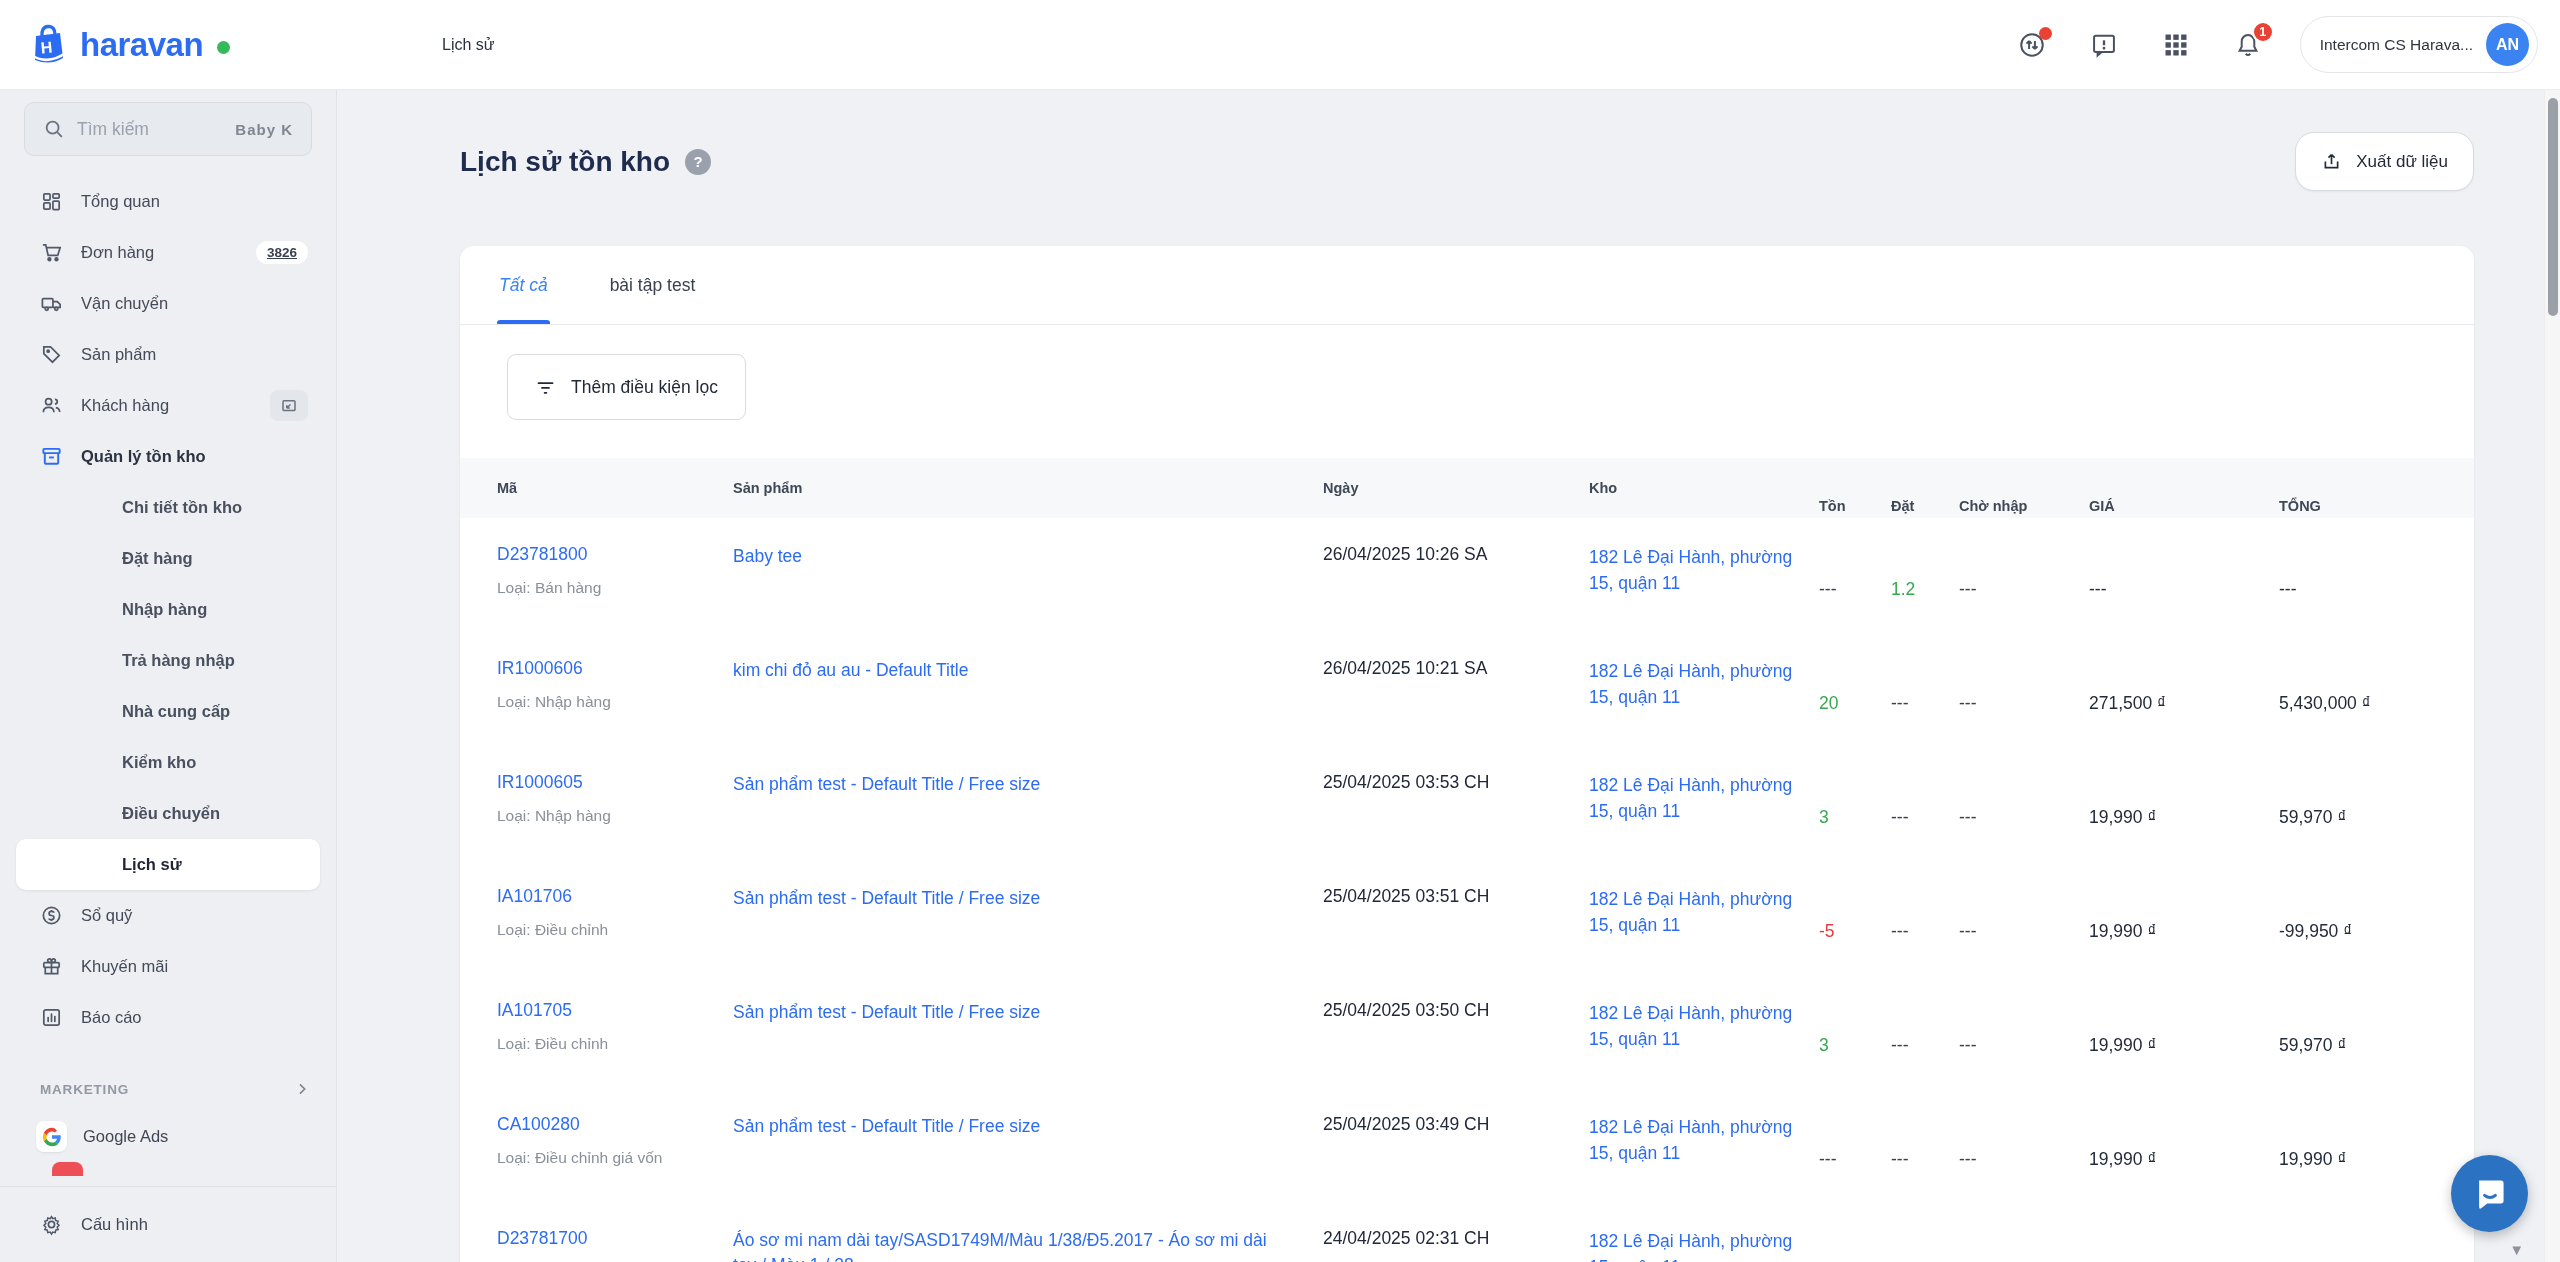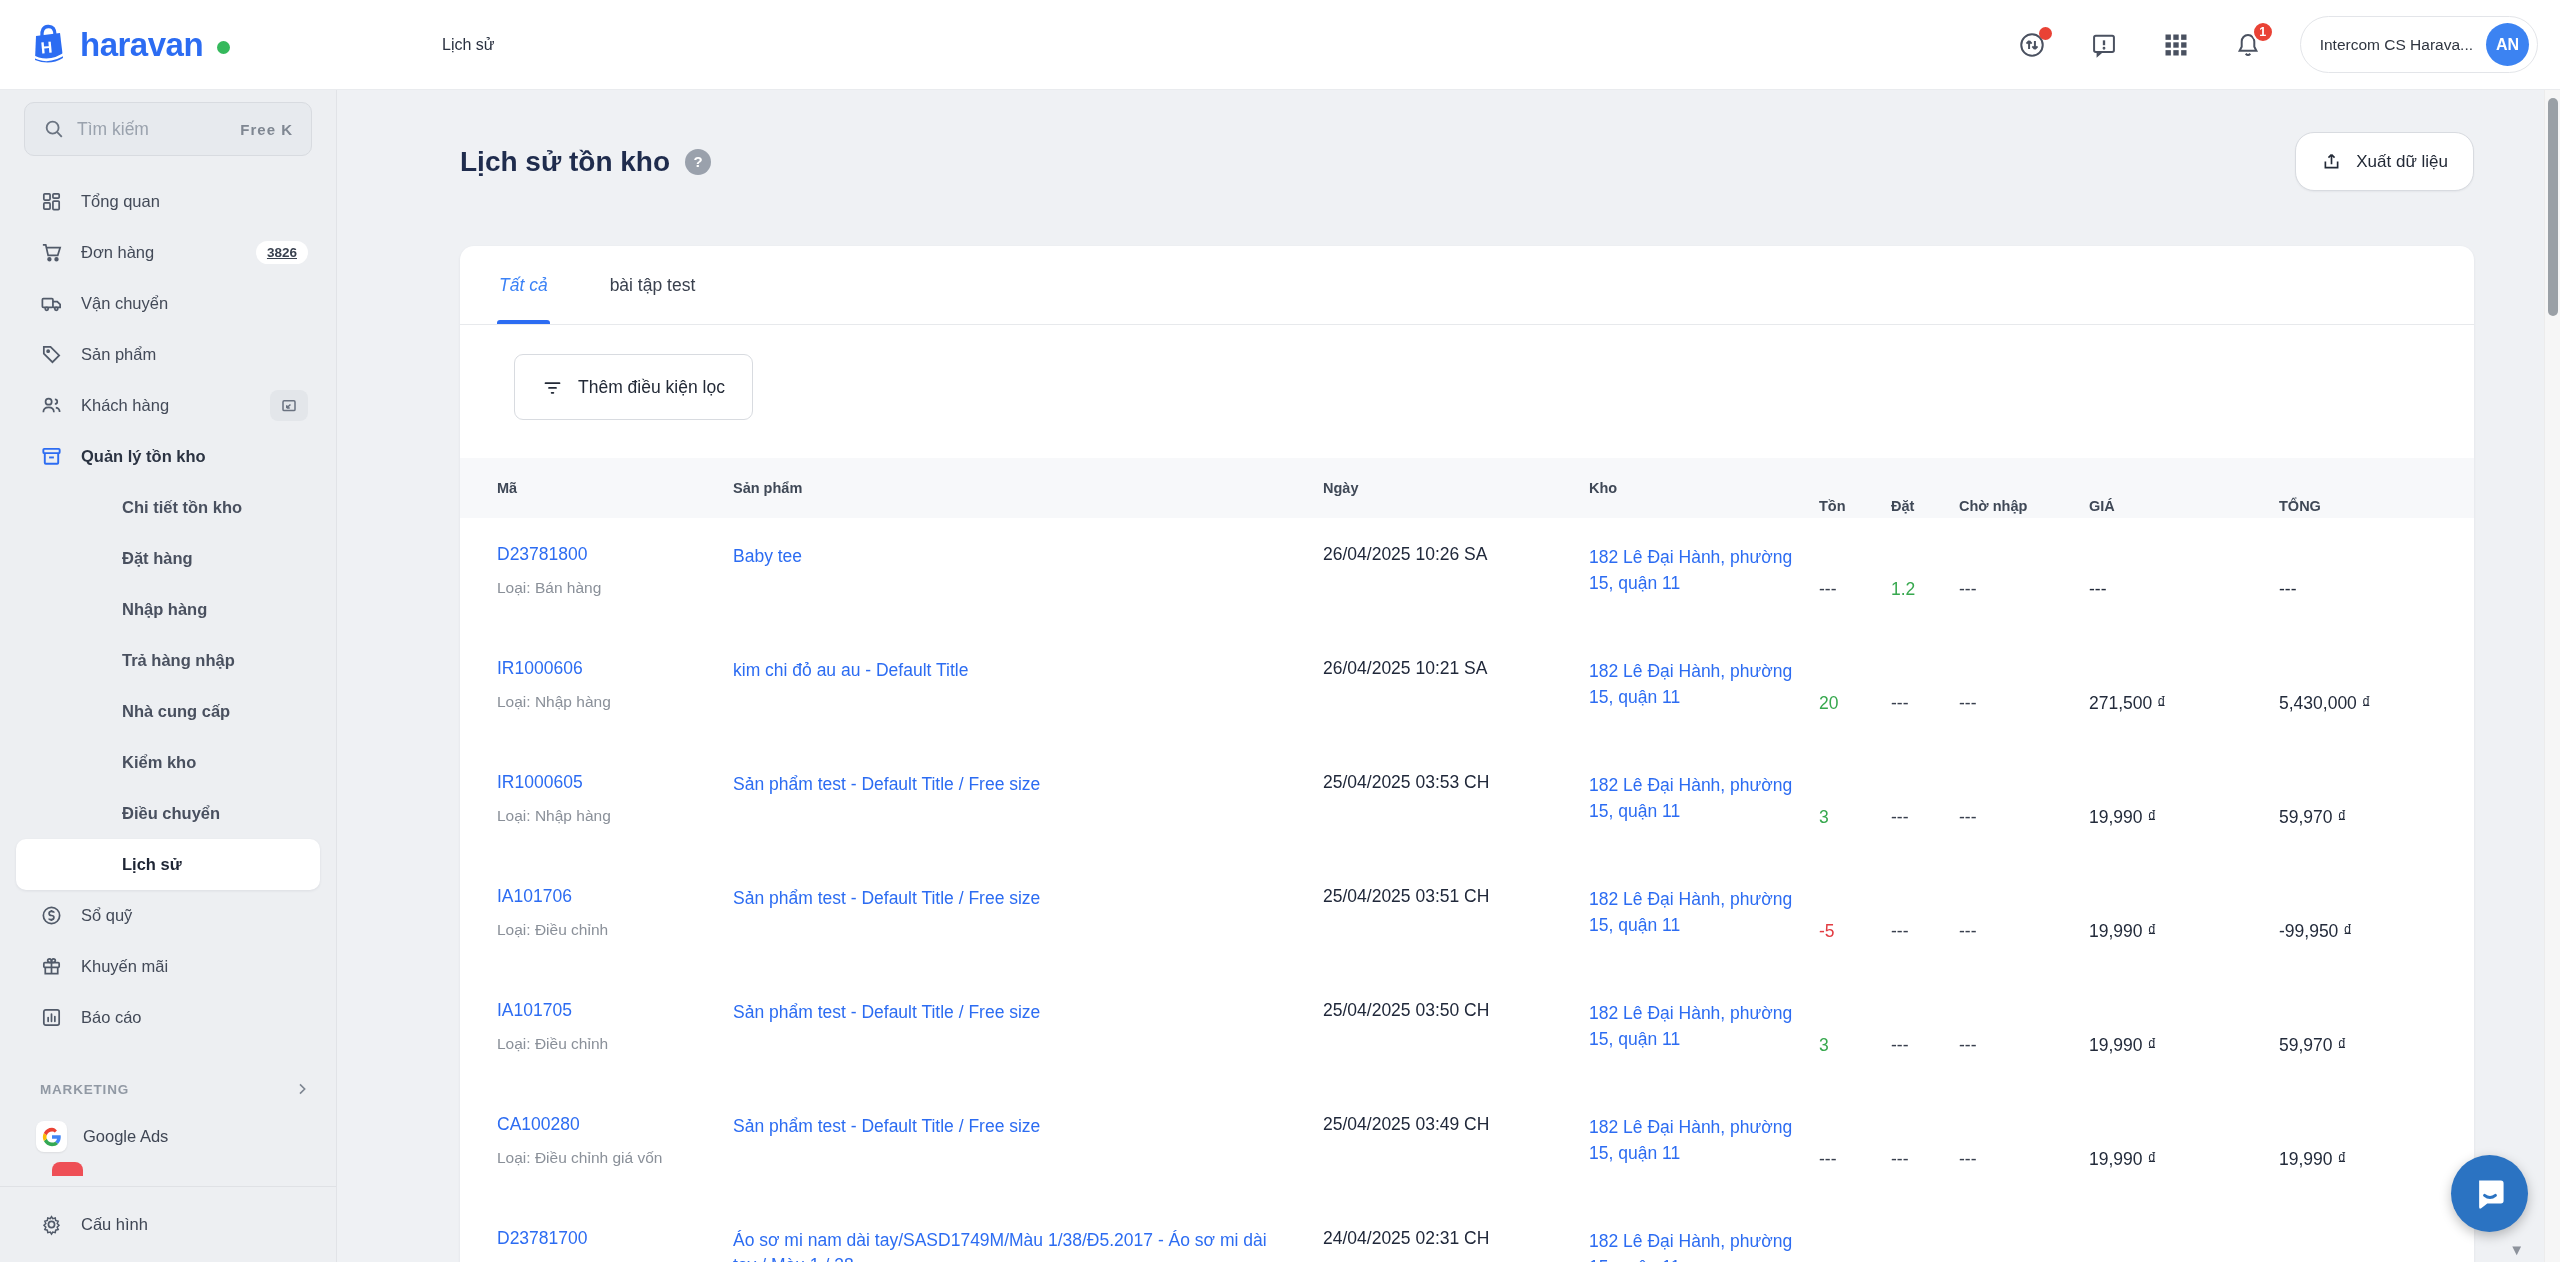--- a/index.html
+++ b/index.html
@@ -103,21 +103,21 @@
   }
   .card {
     margin:55px 86px 0 80px; background:#fff; border-radius:14px;
     box-shadow:0 1px 3px rgba(20,30,50,.07); height:1400px; overflow:hidden;
   }
   .tabs { display:flex; gap:58px; padding:0 37px; height:79px; border-bottom:1px solid #e7e9ec; }
   .tab { position:relative; display:flex; align-items:center; font-size:17.5px; color:#3a414e; cursor:pointer; padding:0 2px; }
   .tab.active { color:#3b82f6;font-style:italic; }
   .tab.active::after { content:""; position:absolute; left:0; right:0; bottom:0; height:4px;
     background:#2c6cf2; border-radius:3px 3px 0 0; }
-  .filter-row { padding:29px 34px 38px;margin-left:20px; }
+  .filter-row { padding:29px 47px 38px; }
   .filter-btn {
     display:inline-flex; align-items:center; gap:15px; height:66px; padding:0 27px;
     background:#fff; border:1px solid #d8dbe0; border-radius:9px; cursor:pointer;
     font-size:17.5px; color:#232a37;
   }
   .thead, .trow { display:grid; grid-template-columns:236px 590px 266px 230px 72px 68px 130px 190px 160px; }
   .thead {
     height:60px; align-items:center; background:#f7f8fa; padding:0 20px 0 37px;
     font-size:14.5px; font-weight:700; color:#3f4856;
   }
@@ -211,21 +211,21 @@
 
 <div class="sidebar">
   <div class="search-box">
     <span>
       <svg width="22" height="22" viewBox="0 0 24 24" fill="none" stroke="#6a7380" stroke-width="2">
         <circle cx="10.5" cy="10.5" r="6.5"></circle>
           <path d="M15.5 15.5 L20.5 20.5"></path>
       </svg>
     </span>
     <span class="search-placeholder">Tìm kiếm</span>
-    <span class="search-shortcut">Free K</span>
+    <span class="search-shortcut">Baby K</span>
   </div>
 
   <div class="menu">
     <div class="menu-item">
       <span class="mi-icon">
         <svg width="23" height="23" viewBox="0 0 24 24" fill="none" stroke="currentColor" stroke-width="1.8">
           <rect x="4" y="4" width="6.5" height="6.5" rx="1"></rect>
             <rect x="13.5" y="4" width="6.5" height="4.5" rx="1"></rect>
           <rect x="4" y="13.5" width="6.5" height="6.5" rx="1"></rect>
             <rect x="13.5" y="11.5" width="6.5" height="9" rx="1"></rect>

